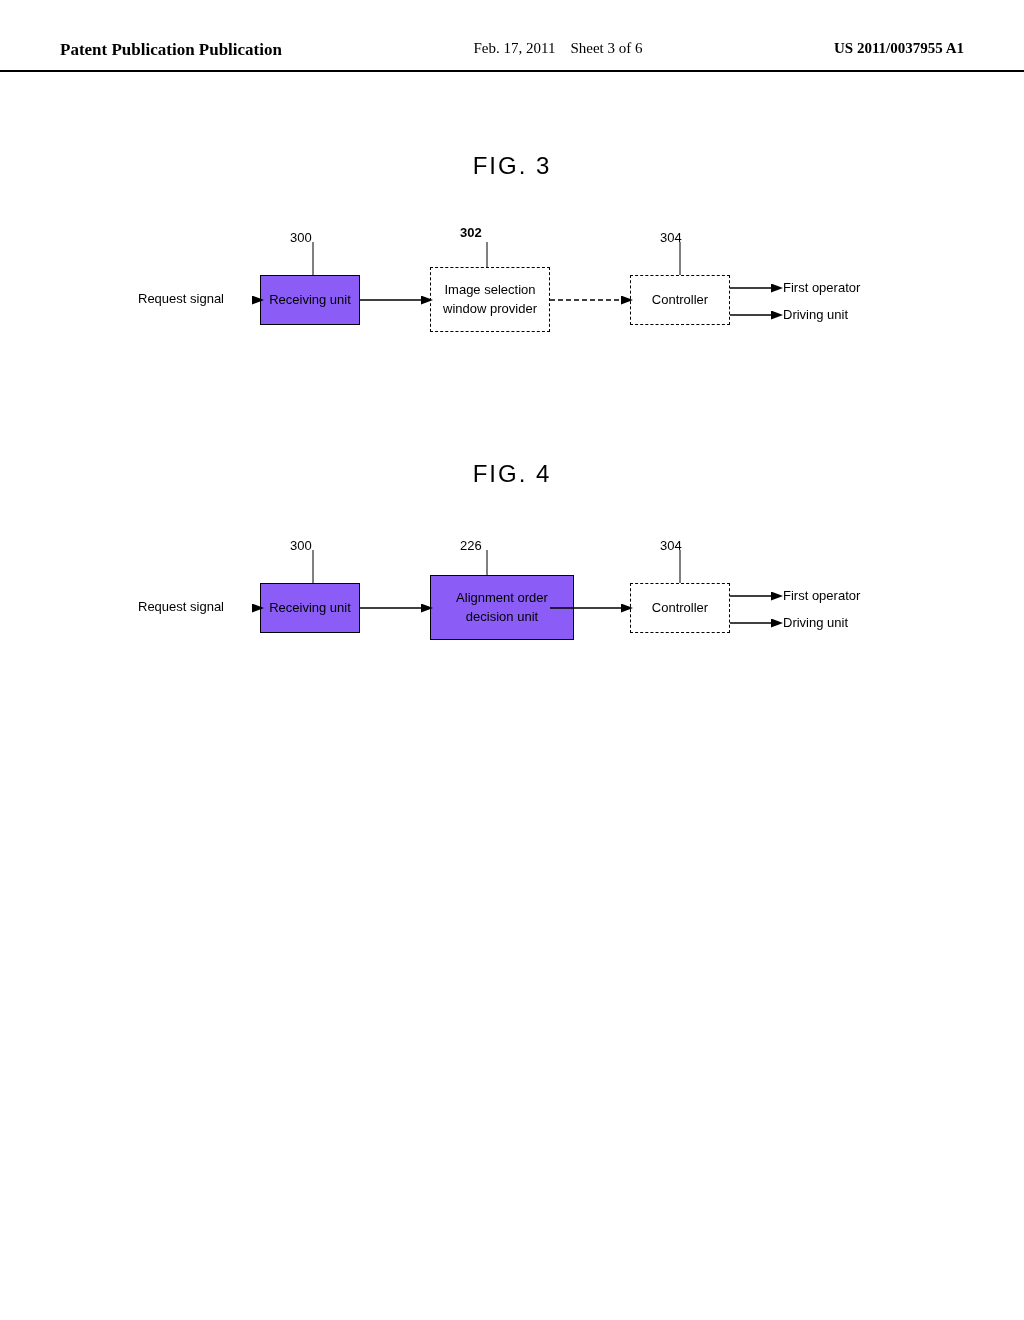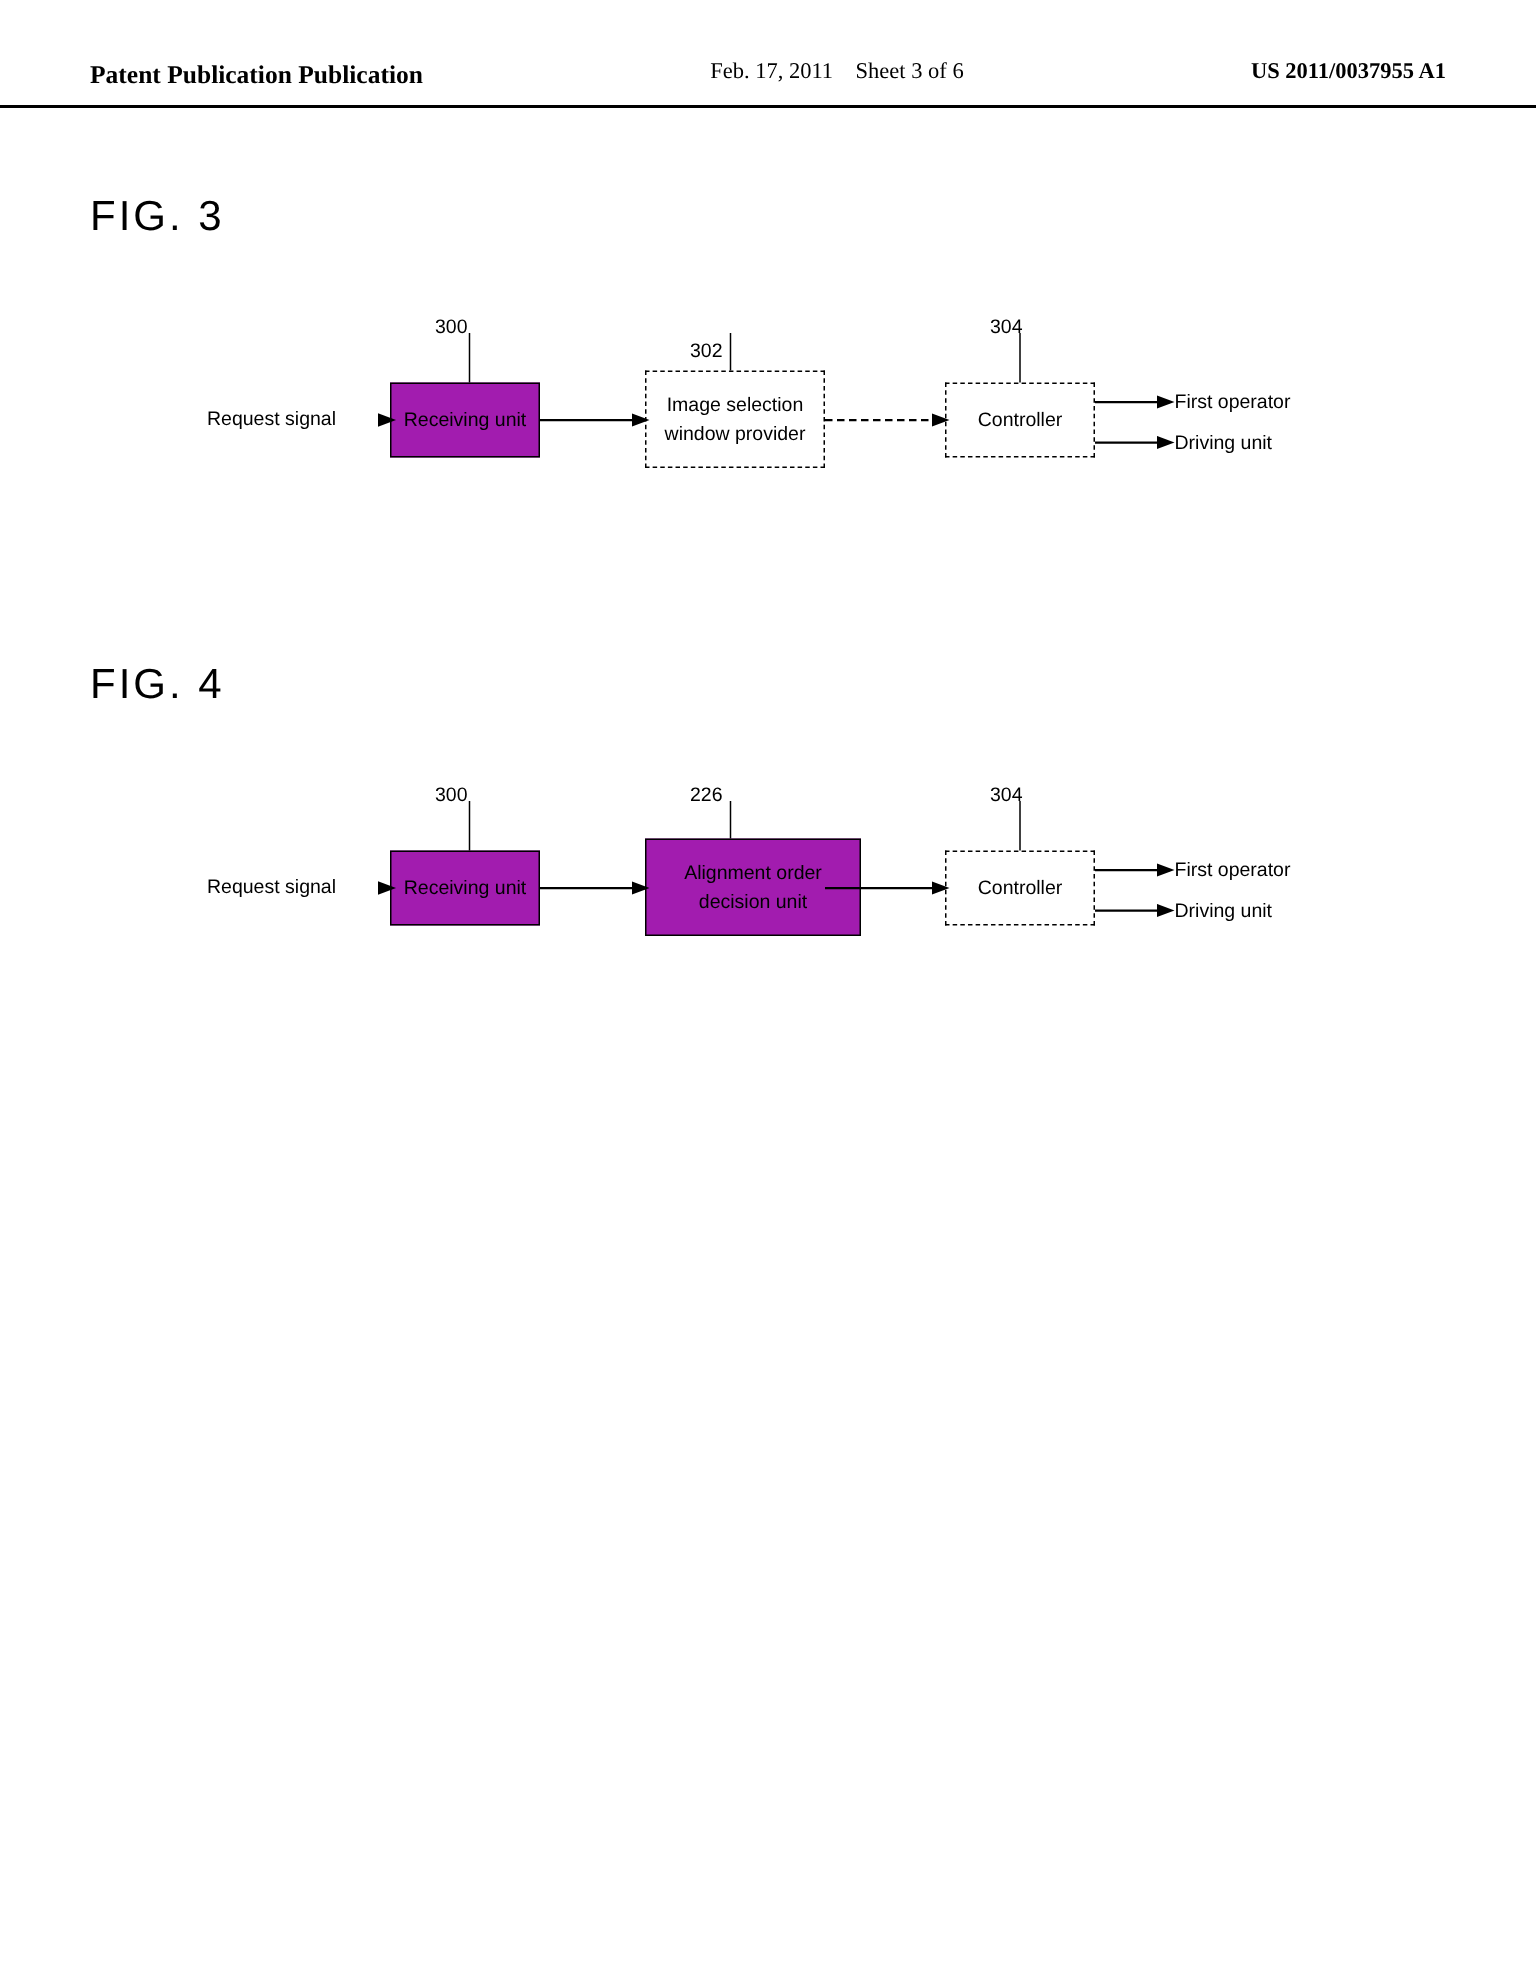--- a/index.html
+++ b/index.html
@@ -35,25 +35,26 @@
       font-size: 15px;
       font-weight: bold;
     }
 
     .page-content {
       padding: 40px 60px;
     }
 
     
     .fig-label {
-      font-size: 28px;
+      text-align: center;
+      font-size: 24px;
       font-family: Arial, sans-serif;
       letter-spacing: 2px;
       margin-bottom: 40px;
-      margin-top: 16px;
+      margin-top: 40px;
     }
 
     
     .diagram-section {
       margin-bottom: 60px;
     }
 
     .diagram-area {
       position: relative;
       width: 100%;
@@ -63,21 +64,21 @@
     
     .box {
       position: absolute;
       border: 1px solid #000;
       display: flex;
       align-items: center;
       justify-content: center;
       text-align: center;
       font-size: 13px;
       font-family: Arial, sans-serif;
-      background: #a21caf;
+      background: #8b5cf6;
       line-height: 1.4;
     }
 
     .box-dashed {
       position: absolute;
       border: 1px dashed #000;
       display: flex;
       align-items: center;
       justify-content: center;
       text-align: center;
@@ -118,21 +119,21 @@
 </div>
 
 <div class="page-content">
 
   <div class="diagram-section">
     <div class="fig-label">FIG.  3</div>
 
     <div class="diagram-area" style="height:160px;">
 
       <div class="ref-label" style="left:230px; top:10px;">300</div>
-      <div class="ref-label" style="left:400px; top:26px;">302</div>
+      <div class="ref-label" style="left:400px; top:5px;font-weight:bold;">302</div>
       <div class="ref-label" style="left:600px; top:10px;">304</div>
 
       <div class="box" style="left:200px; top:55px; width:100px; height:50px;">Receiving unit</div>
 
       <div class="box-dashed" style="left:370px; top:47px; width:120px; height:65px;">Image selection<br>window provider</div>
 
       <div class="box-dashed" style="left:570px; top:55px; width:100px; height:50px;">Controller</div>
 
       <svg class="diagram-svg">
 

